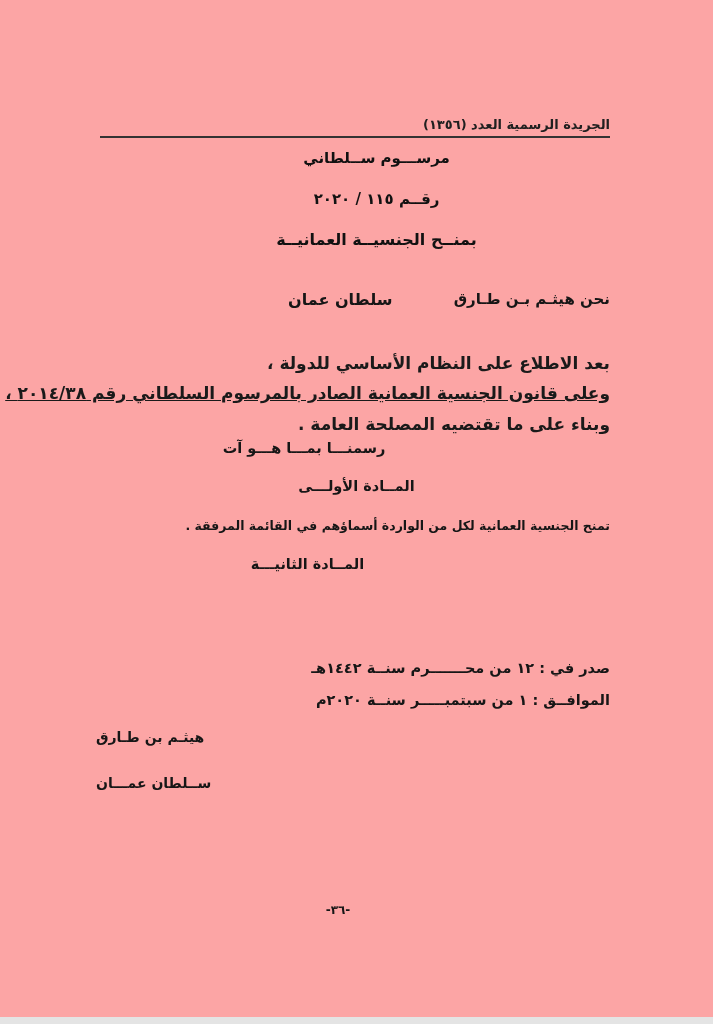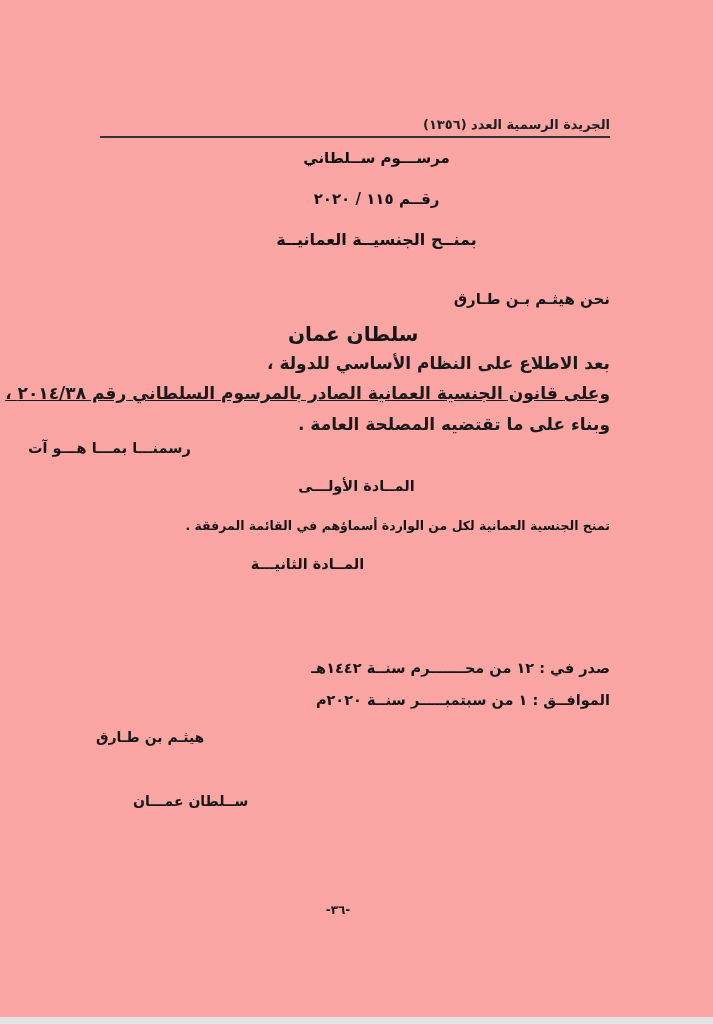--- a/index.html
+++ b/index.html
@@ -52,47 +52,46 @@
     .title2 { top: 190px; font-size: 15px; left: 20px; }
     .title3 { top: 230px; font-size: 16px; left: 20px; }
 
     .preamble {
       right: 103px; top: 290px;
       font-size: 15px; font-weight: bold;
     }
     .preamble-title {
       position: absolute;
       left: 288px; top: 290px;
-      font-size: 20px; font-weight: bold;
+      font-size: 16px; font-weight: bold;
       direction: rtl;
       white-space: nowrap;
-      margin-top: 32px;
     }
 
     .para {
       right: 103px;
       font-size: 17px; font-weight: bold;
       color: #1a1a1a;
       margin-top: 11px;
     }
     .p1 { top: 342px; }
     .p2 { top: 372px; text-decoration: underline; }
     .p3 { top: 403px; }
 
-    .decree-heading { top: 440px; font-size: 14.5px; left: 0; width: 608px; text-align: left; font-weight: bold; padding-left: 28px; }
+    .decree-heading { top: 440px; font-size: 14.5px; left: 0; width: 608px; text-align: center; font-weight: bold; }
     .article1-heading { top: 478px; font-size: 14.5px; left: 0; width: 713px; text-align: center; font-weight: bold; }
     .article1-text { right: 103px; top: 518px; font-size: 12.5px; font-weight: bold; }
     .article2-heading { top: 556px; font-size: 14.5px; left: 0; width: 615px; text-align: center; font-weight: bold; }
     .article2-text { right: 103px; top: 597px; font-size: 12.5px; font-weight: bold; }
 
     .issued { right: 103px; top: 660px; font-size: 14.5px; font-weight: bold; }
     .corresponding { right: 103px; top: 692px; font-size: 14.5px; font-weight: bold; text-align: right; }
 
     .sig-name { left: 96px; top: 729px; font-size: 14px; font-weight: bold; direction: rtl; }
-    .sig-title { left: 96px; top: 793px; font-size: 14px; font-weight: bold; direction: rtl; margin-left: 37px; }
+    .sig-title { left: 96px; top: 775px; font-size: 14px; font-weight: bold; direction: rtl; }
 
     .page-number {
       left: 0; width: 676px; text-align: center;
       top: 903px; font-size: 12px; font-weight: bold;
       direction: ltr;
     }
   </style>
 </head>
 <body>
 

